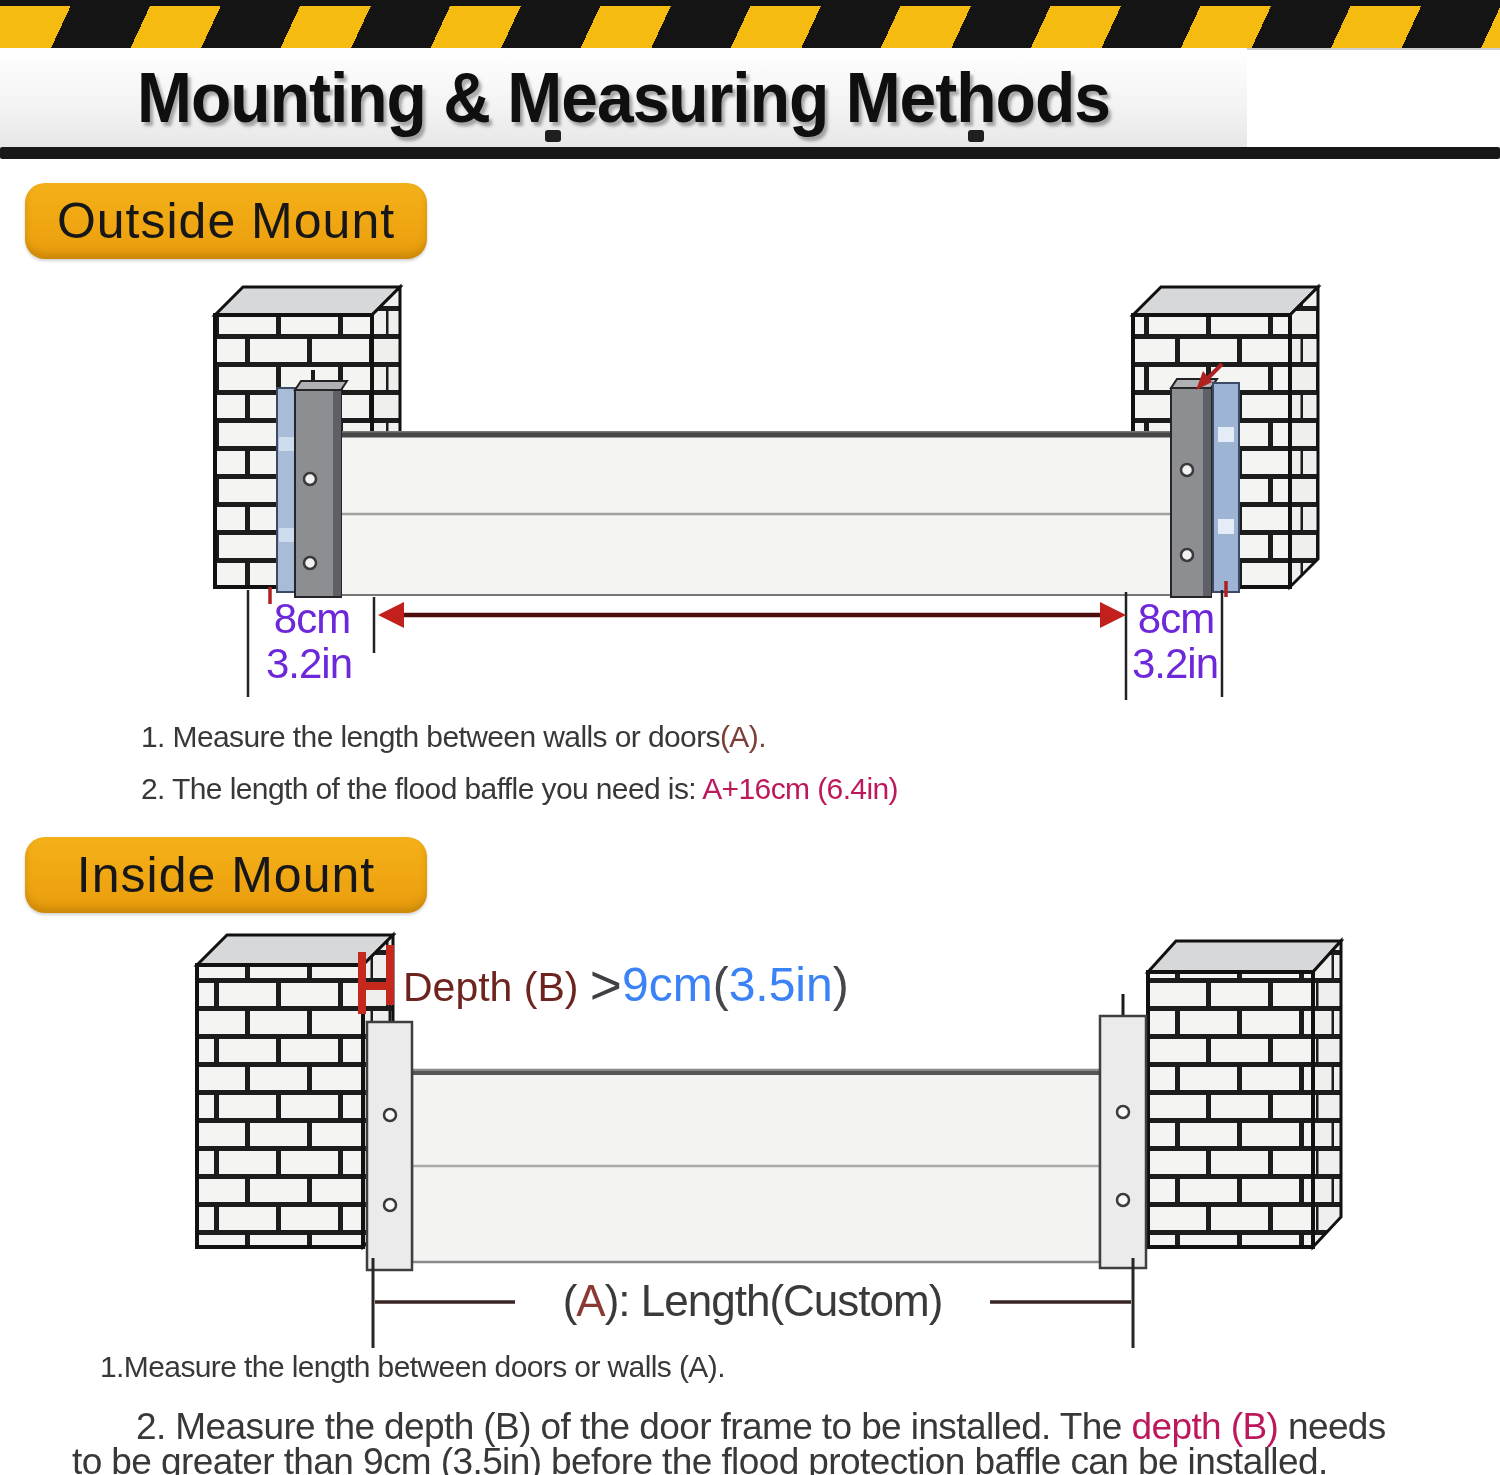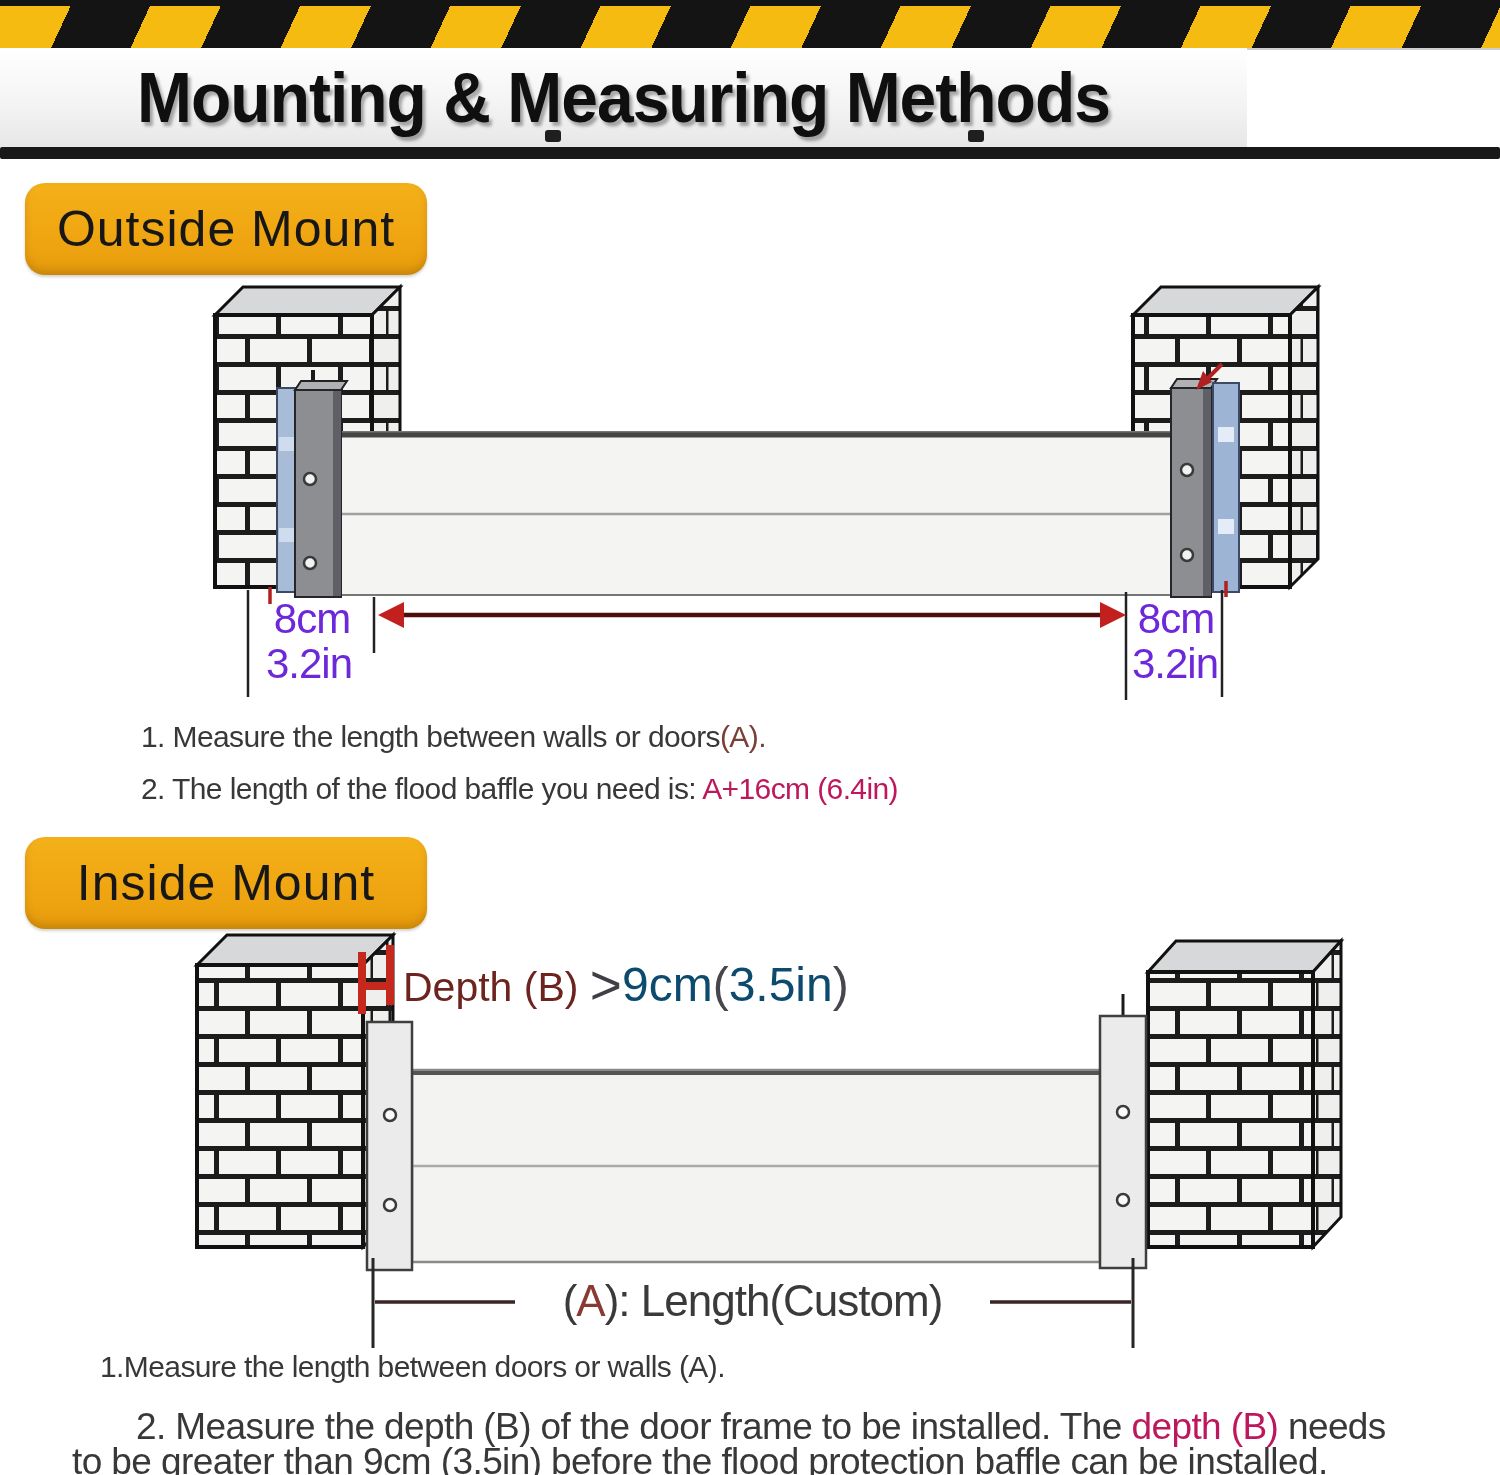--- a/index.html
+++ b/index.html
@@ -24,40 +24,40 @@
   .title-banner h1 {
     margin:0; font-size:66px; font-weight:700; color:#0f0f0f;
     letter-spacing:-1px; transform:scaleY(1.06);
     text-shadow:3px 3px 3px rgba(0,0,0,0.32);
   }
   .banner-notch { width:16px; height:12px; background:#1f1f1f; border-radius:3px; top:130px; }
   .banner-bar { left:0; top:147px; width:1500px; height:12px; background:#181818; border-radius:2px; }
 
   
   .badge {
-    left:25px; width:402px; height:92px; border-radius:20px;
+    left:25px; width:402px; height:76px; border-radius:20px;
     background:linear-gradient(180deg,#f4b119 0%,#eea310 70%,#e59a0c 100%);
     box-shadow:inset 0 -5px 7px rgba(140,90,0,.30), 0 2px 3px rgba(0,0,0,.18);
     display:flex; align-items:center; justify-content:center;
     color:#171717; font-size:50px; letter-spacing:1px;
   }
 
   
   .dim-text { position:absolute; font-size:42px; color:#6d28d9; letter-spacing:-1px; text-align:center; line-height:1.05; }
   .span-label { position:absolute; color:#3a3a3a; font-size:43px; letter-spacing:-1px; white-space:nowrap; }
   .span-label .big-a { color:#cf1f1f; font-size:54px; font-weight:700; letter-spacing:0; }
 
   .step-line { position:absolute; font-size:30px; color:#383838; letter-spacing:-0.6px; white-space:nowrap; }
   .soft-red { color:#7a4038; }
   .red { color:#be185d; }
 
   .depth-label { position:absolute; white-space:nowrap; }
   .depth-label .d-prefix { font-size:41px; color:#6d241f; }
   .depth-label .d-gt { font-size:55px; color:#3f3f46; position:relative; top:3px; }
-  .depth-label .d-val { font-size:48px; color:#0c4a6e; }
+  .depth-label .d-val { font-size:48px; color:#3b82f6; }
   .depth-label .d-paren { font-size:48px; color:#46464c; }
 
   .length-label { position:absolute; left:515px; top:1276px; width:475px; text-align:center;
     font-size:44px; color:#3a3a3a; letter-spacing:-1px; white-space:nowrap; }
   .length-label .a-red { color:#8a3a33; }
 
   svg { position:absolute; left:0; display:block; }
 </style>
 </head>
 <body>

